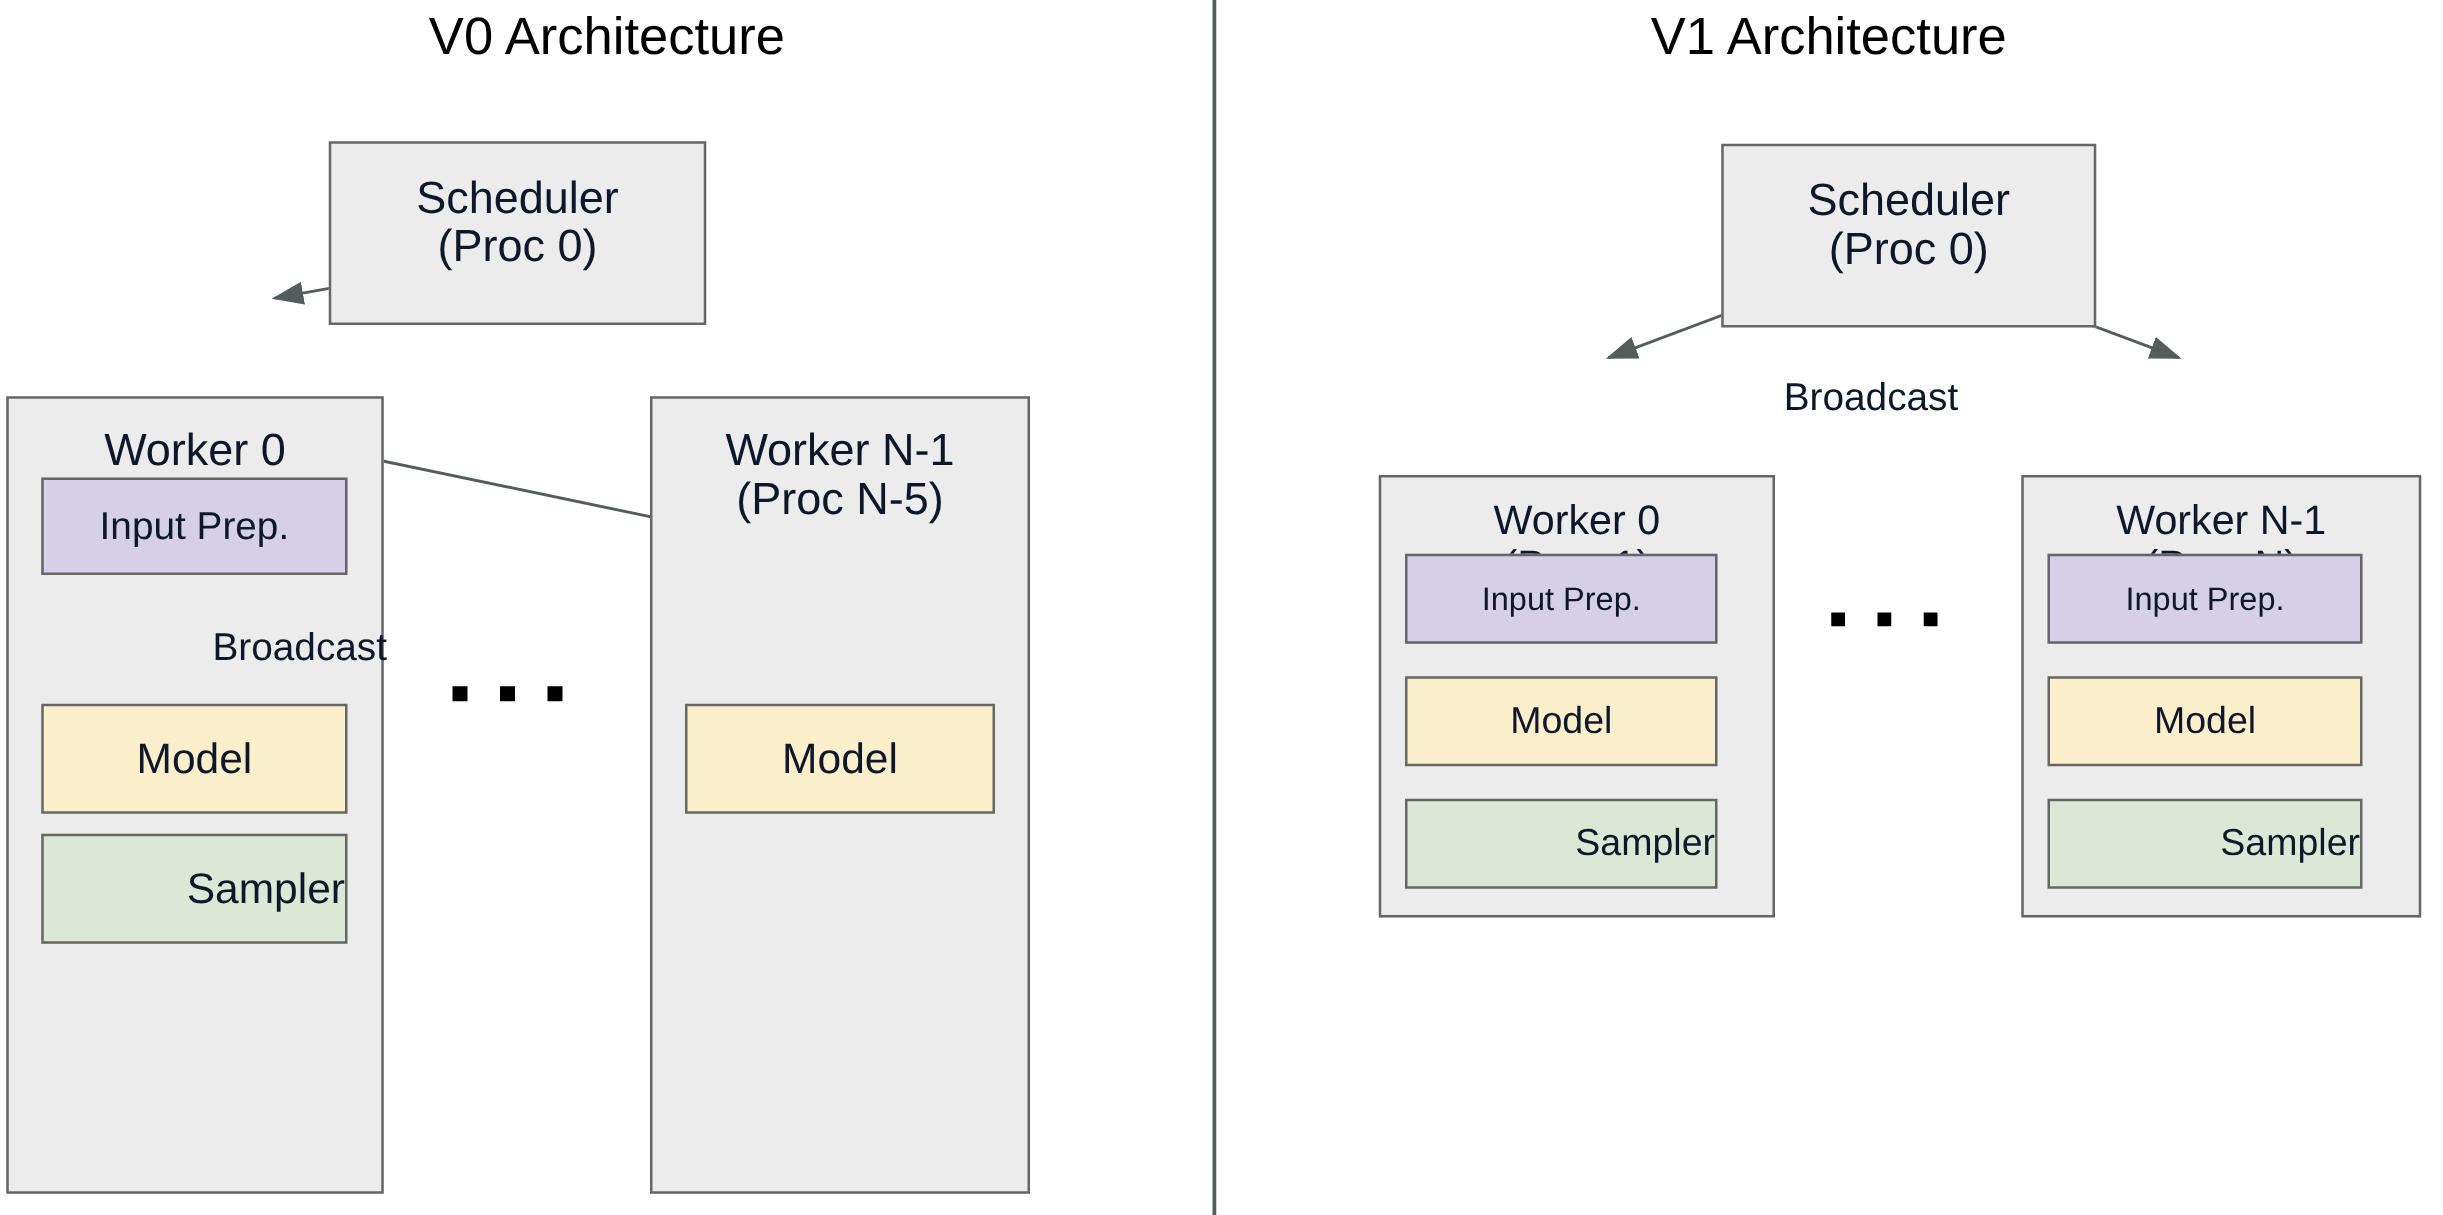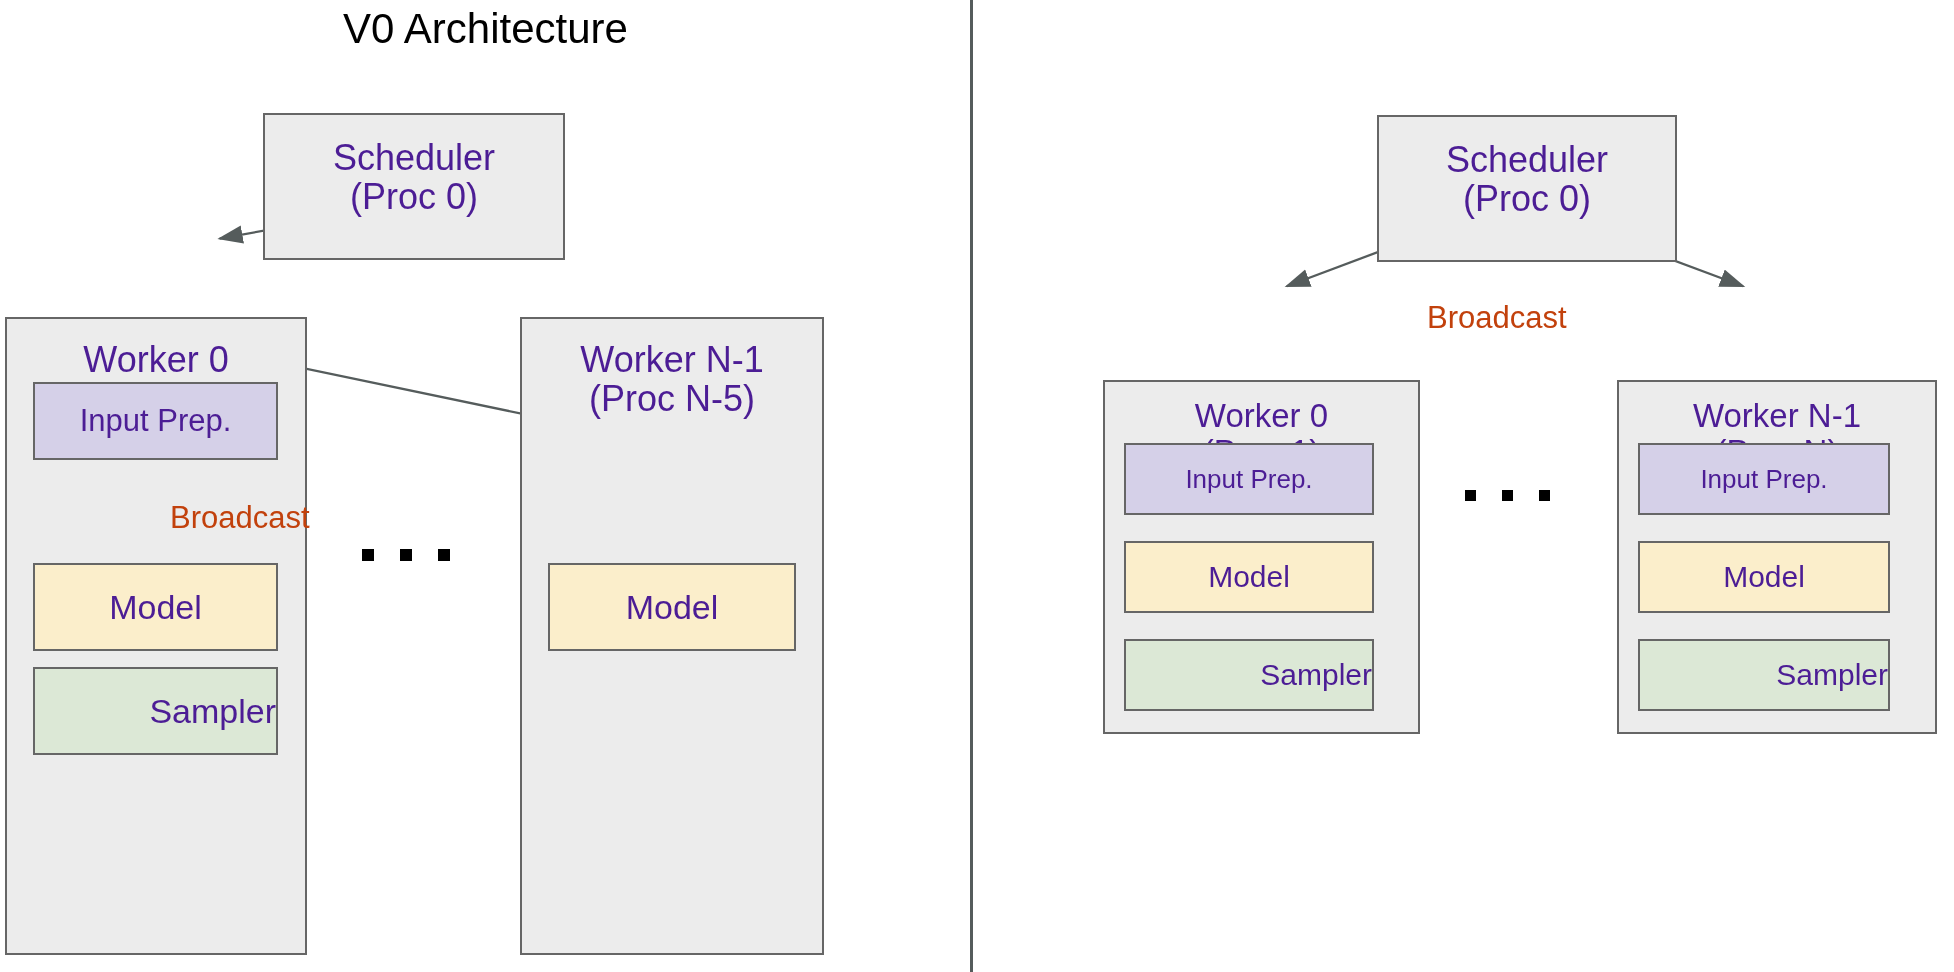--- a/index.html
+++ b/index.html
@@ -43,21 +43,21 @@
 
   
   .node {
     position: absolute;
     box-sizing: border-box;
     border: 2px solid #666666;
     display: flex;
     flex-direction: column;
     align-items: center;
     justify-content: flex-start;
-    color: #4c1d95;
+    color: #0f172a;
     text-align: center;
     line-height: 1.08;
     white-space: nowrap;
   }
   .node.grey   { background: #ececec; }
   .node.purple { background: #d5d0e8; }
   .node.yellow { background: #fbeecb; }
   .node.green  { background: #dce8d6; align-items: flex-end; }
 
   .node-line { display: block; }
@@ -73,21 +73,21 @@
     width: 12px;
     height: 12px;
     background: #000000;
   }
   .dots.small .dot { width: 11px; height: 11px; }
 
   
   .edge-label {
     position: absolute;
     font-size: 31px;
-    color: #c2410c;
+    color: #0f172a;
     white-space: nowrap;
   }
 
   
   .arrow-layer {
     position: absolute;
     left: 0; top: 0;
     width: 100%; height: 100%;
     pointer-events: none;
   }
@@ -149,20 +149,21 @@
       <span class="dot"></span>
     </div>
 
     <div class="edge-label" style="left:170px; top:500px;">Broadcast</div>
   </div>
 
   <div class="panel-divider"></div>
 
   <div class="panel" id="panel-v1">
 
+    <div class="panel-title">V1 Architecture</div>
 
     <svg class="arrow-layer" viewBox="0 0 982 972">
       <defs>
         <marker id="ah-v1" markerWidth="12" markerHeight="12" refX="10" refY="4" orient="auto" markerUnits="strokeWidth">
           <path d="M0,0 L11,4 L0,8 z" fill="#555c5c"></path>
         </marker>
       </defs>
 
       <line x1="555" y1="262" x2="262" y2="372" stroke="#555c5c" stroke-width="3" marker-end="url(#ah-v1)"></line>
 

